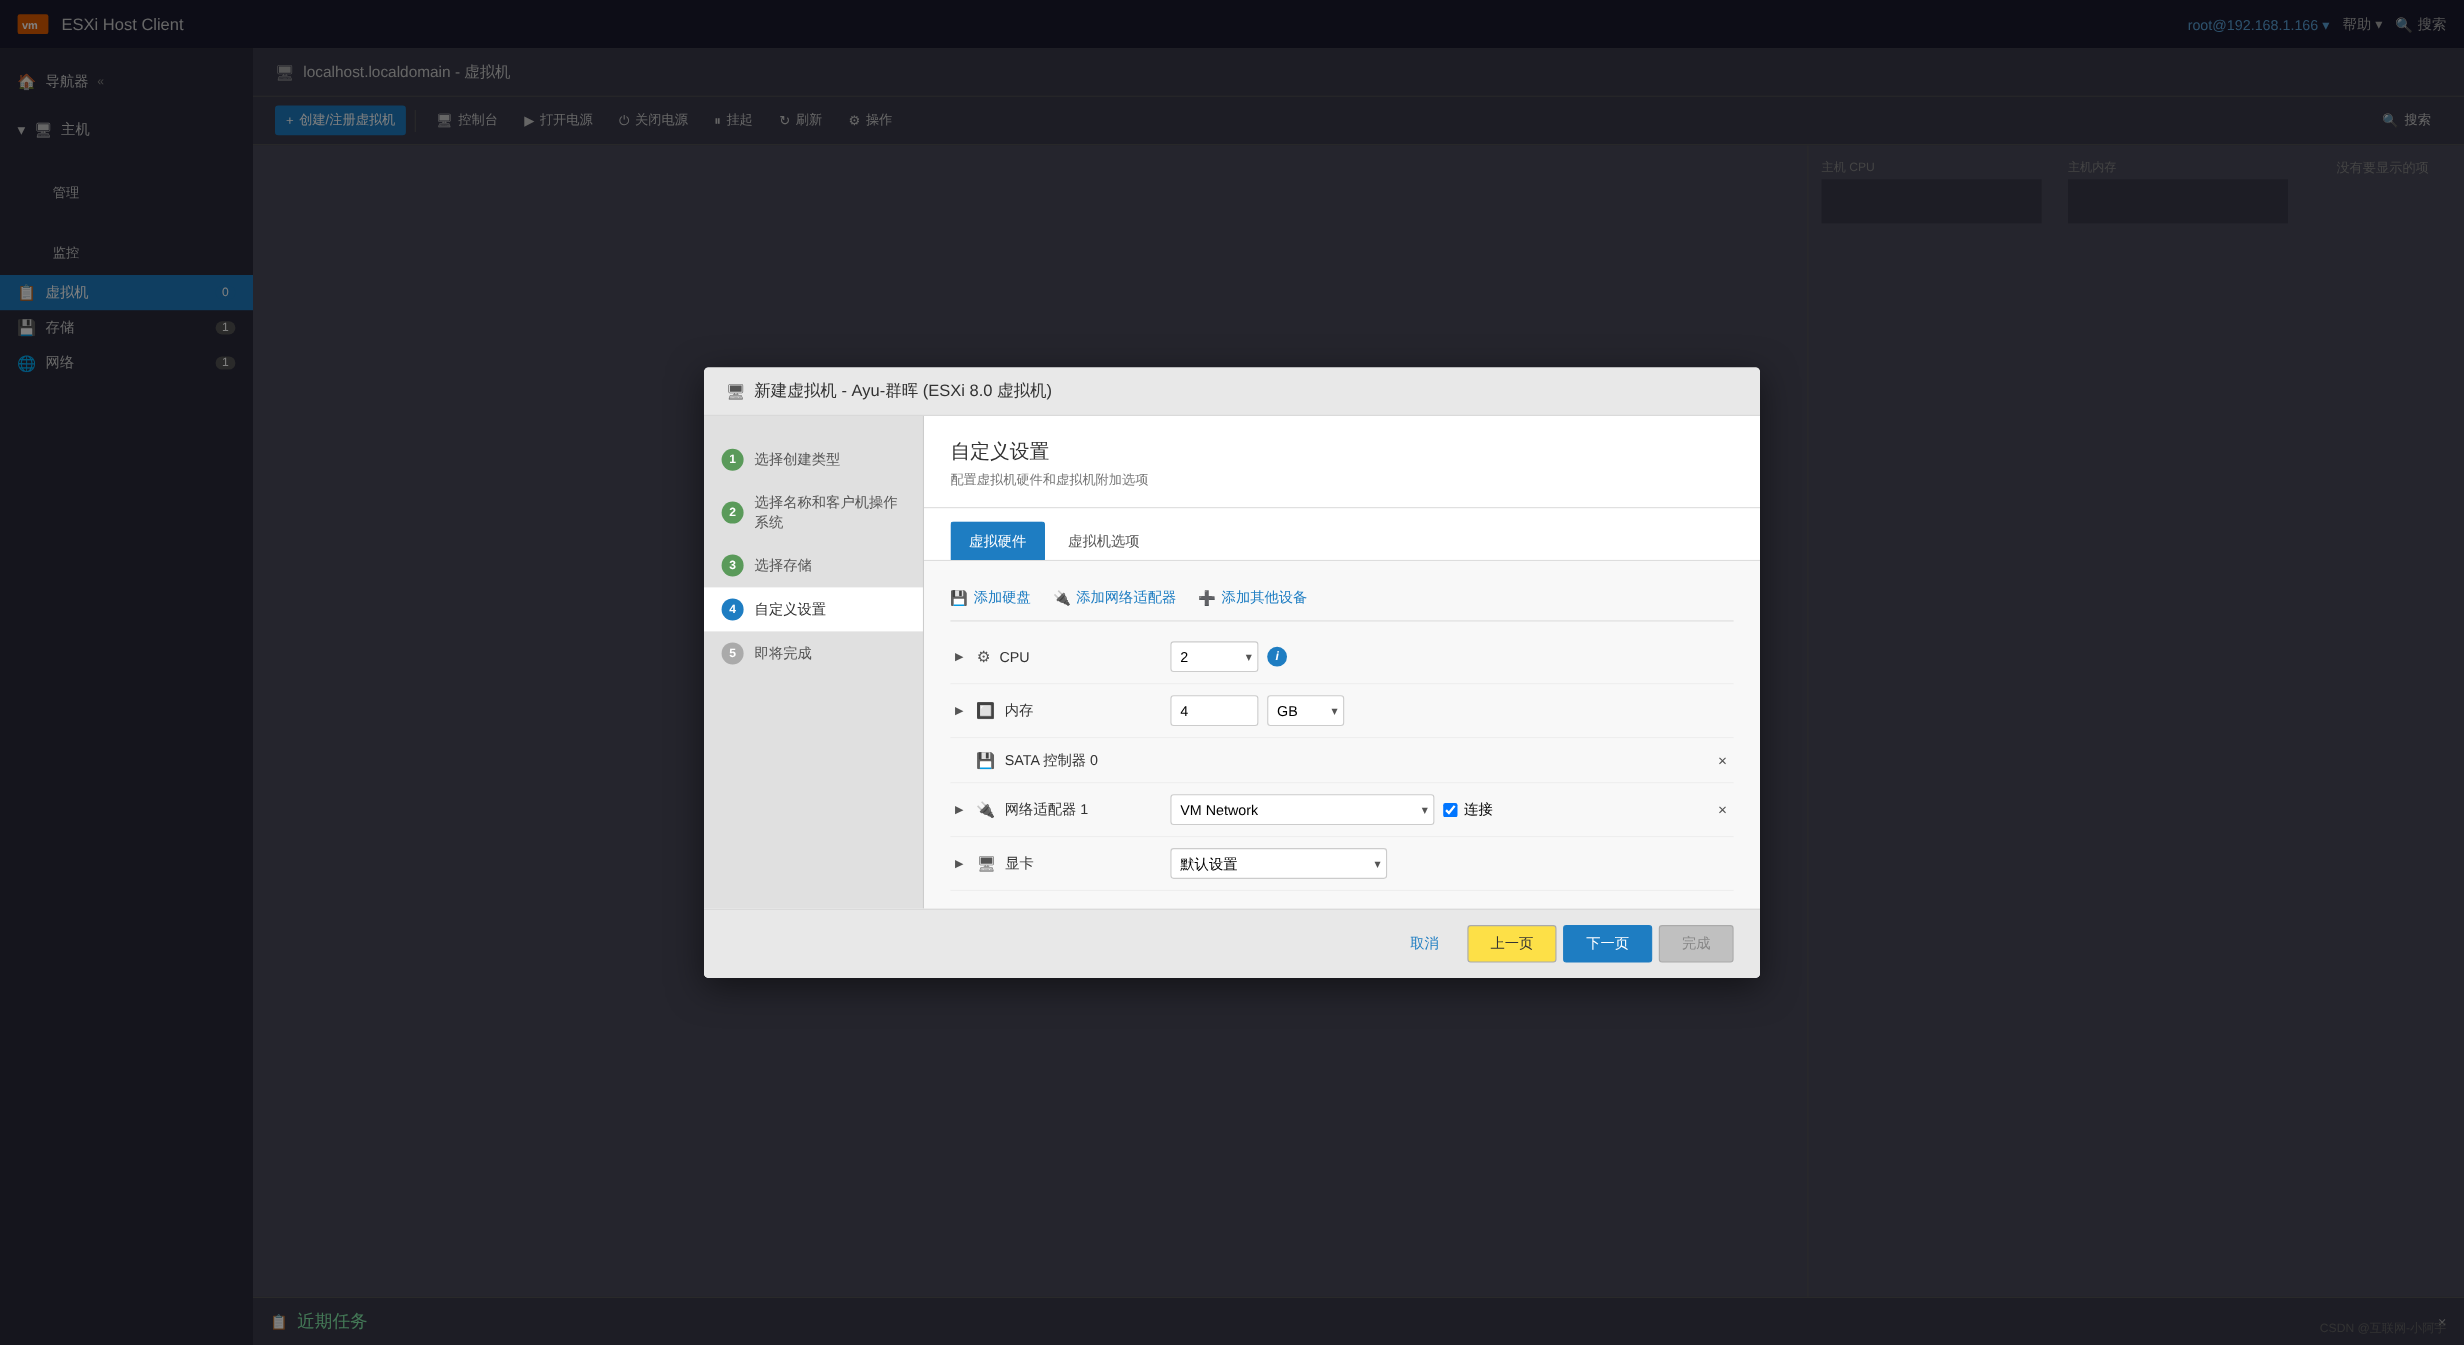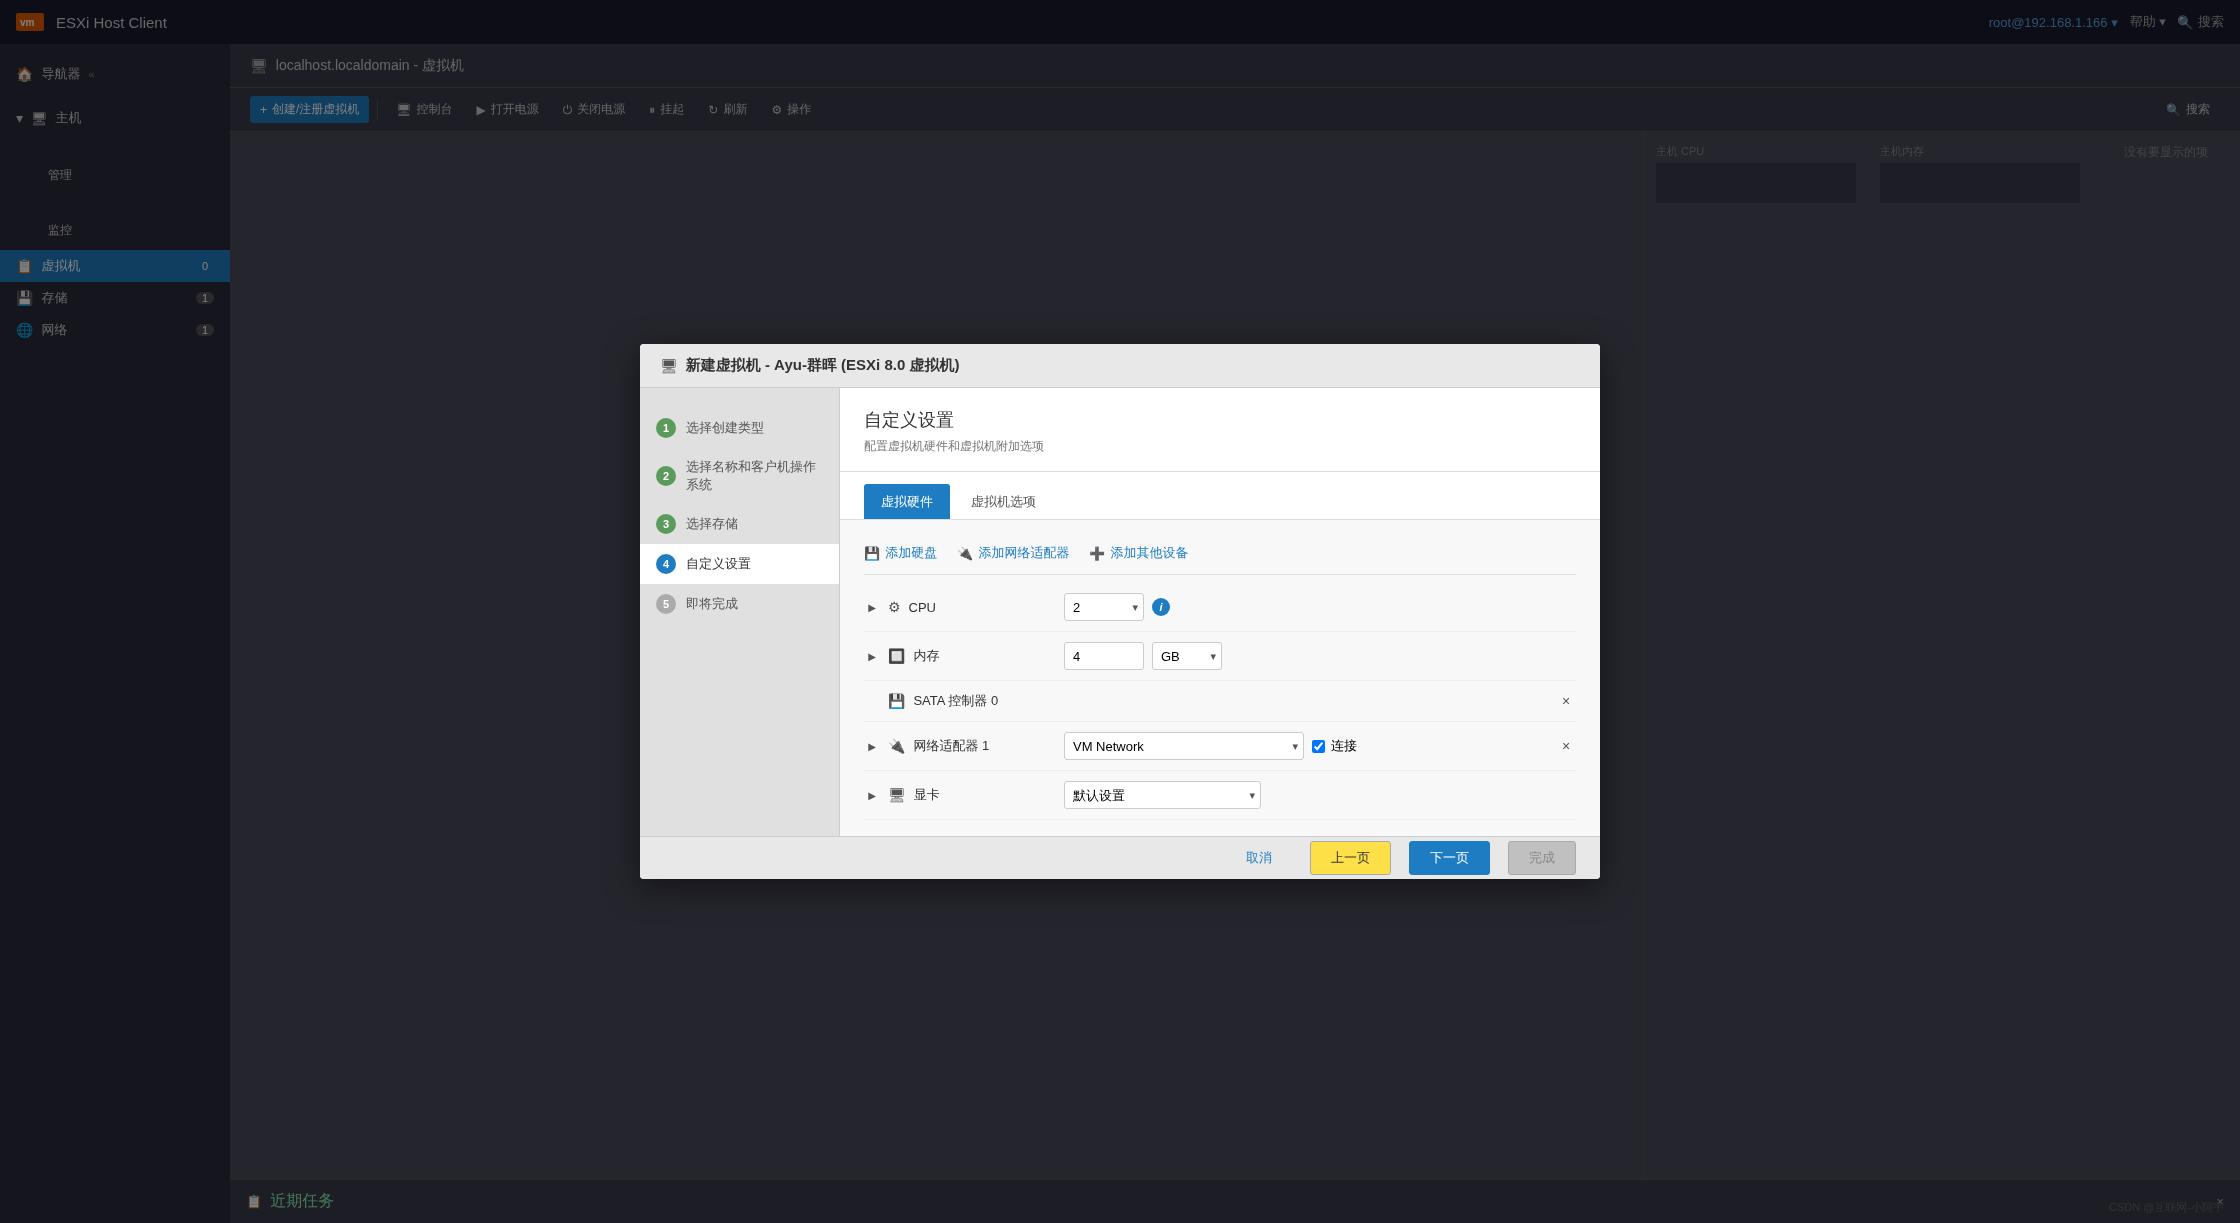--- a/index.html
+++ b/index.html
@@ -217,21 +217,21 @@
       display: flex;
       align-items: center;
       gap: 8px;
       border-bottom: 1px solid #ccc;
       border-radius: 4px 4px 0 0;
     }
     .modal-title-bar .title-icon { color: #555; font-size: 14px; }
     .modal-title-text {
       font-size: 15px;
       color: #333;
-      font-weight: 700;
+      font-weight: 400;
     }
 
     .modal-body {
       display: flex;
       flex: 1;
       overflow: hidden;
     }
 
     
     .wizard-sidebar {
@@ -451,25 +451,25 @@
       align-items: center;
       gap: 6px;
     }
     .checkbox-row input[type="checkbox"] {
       cursor: pointer;
     }
 
     
     .modal-footer {
       background: #e8e8e8;
-      padding: 4px 24px;
+      padding: 14px 24px;
       display: flex;
       align-items: center;
       justify-content: flex-end;
-      gap: 18px;
+      gap: 6px;
       border-top: 1px solid #ccc;
       border-radius: 0 0 4px 4px;
     }
     .modal-btn {
       padding: 7px 20px;
       border-radius: 3px;
       font-size: 13px;
       cursor: pointer;
       border: 1px solid #aaa;
       background: #fde047;

